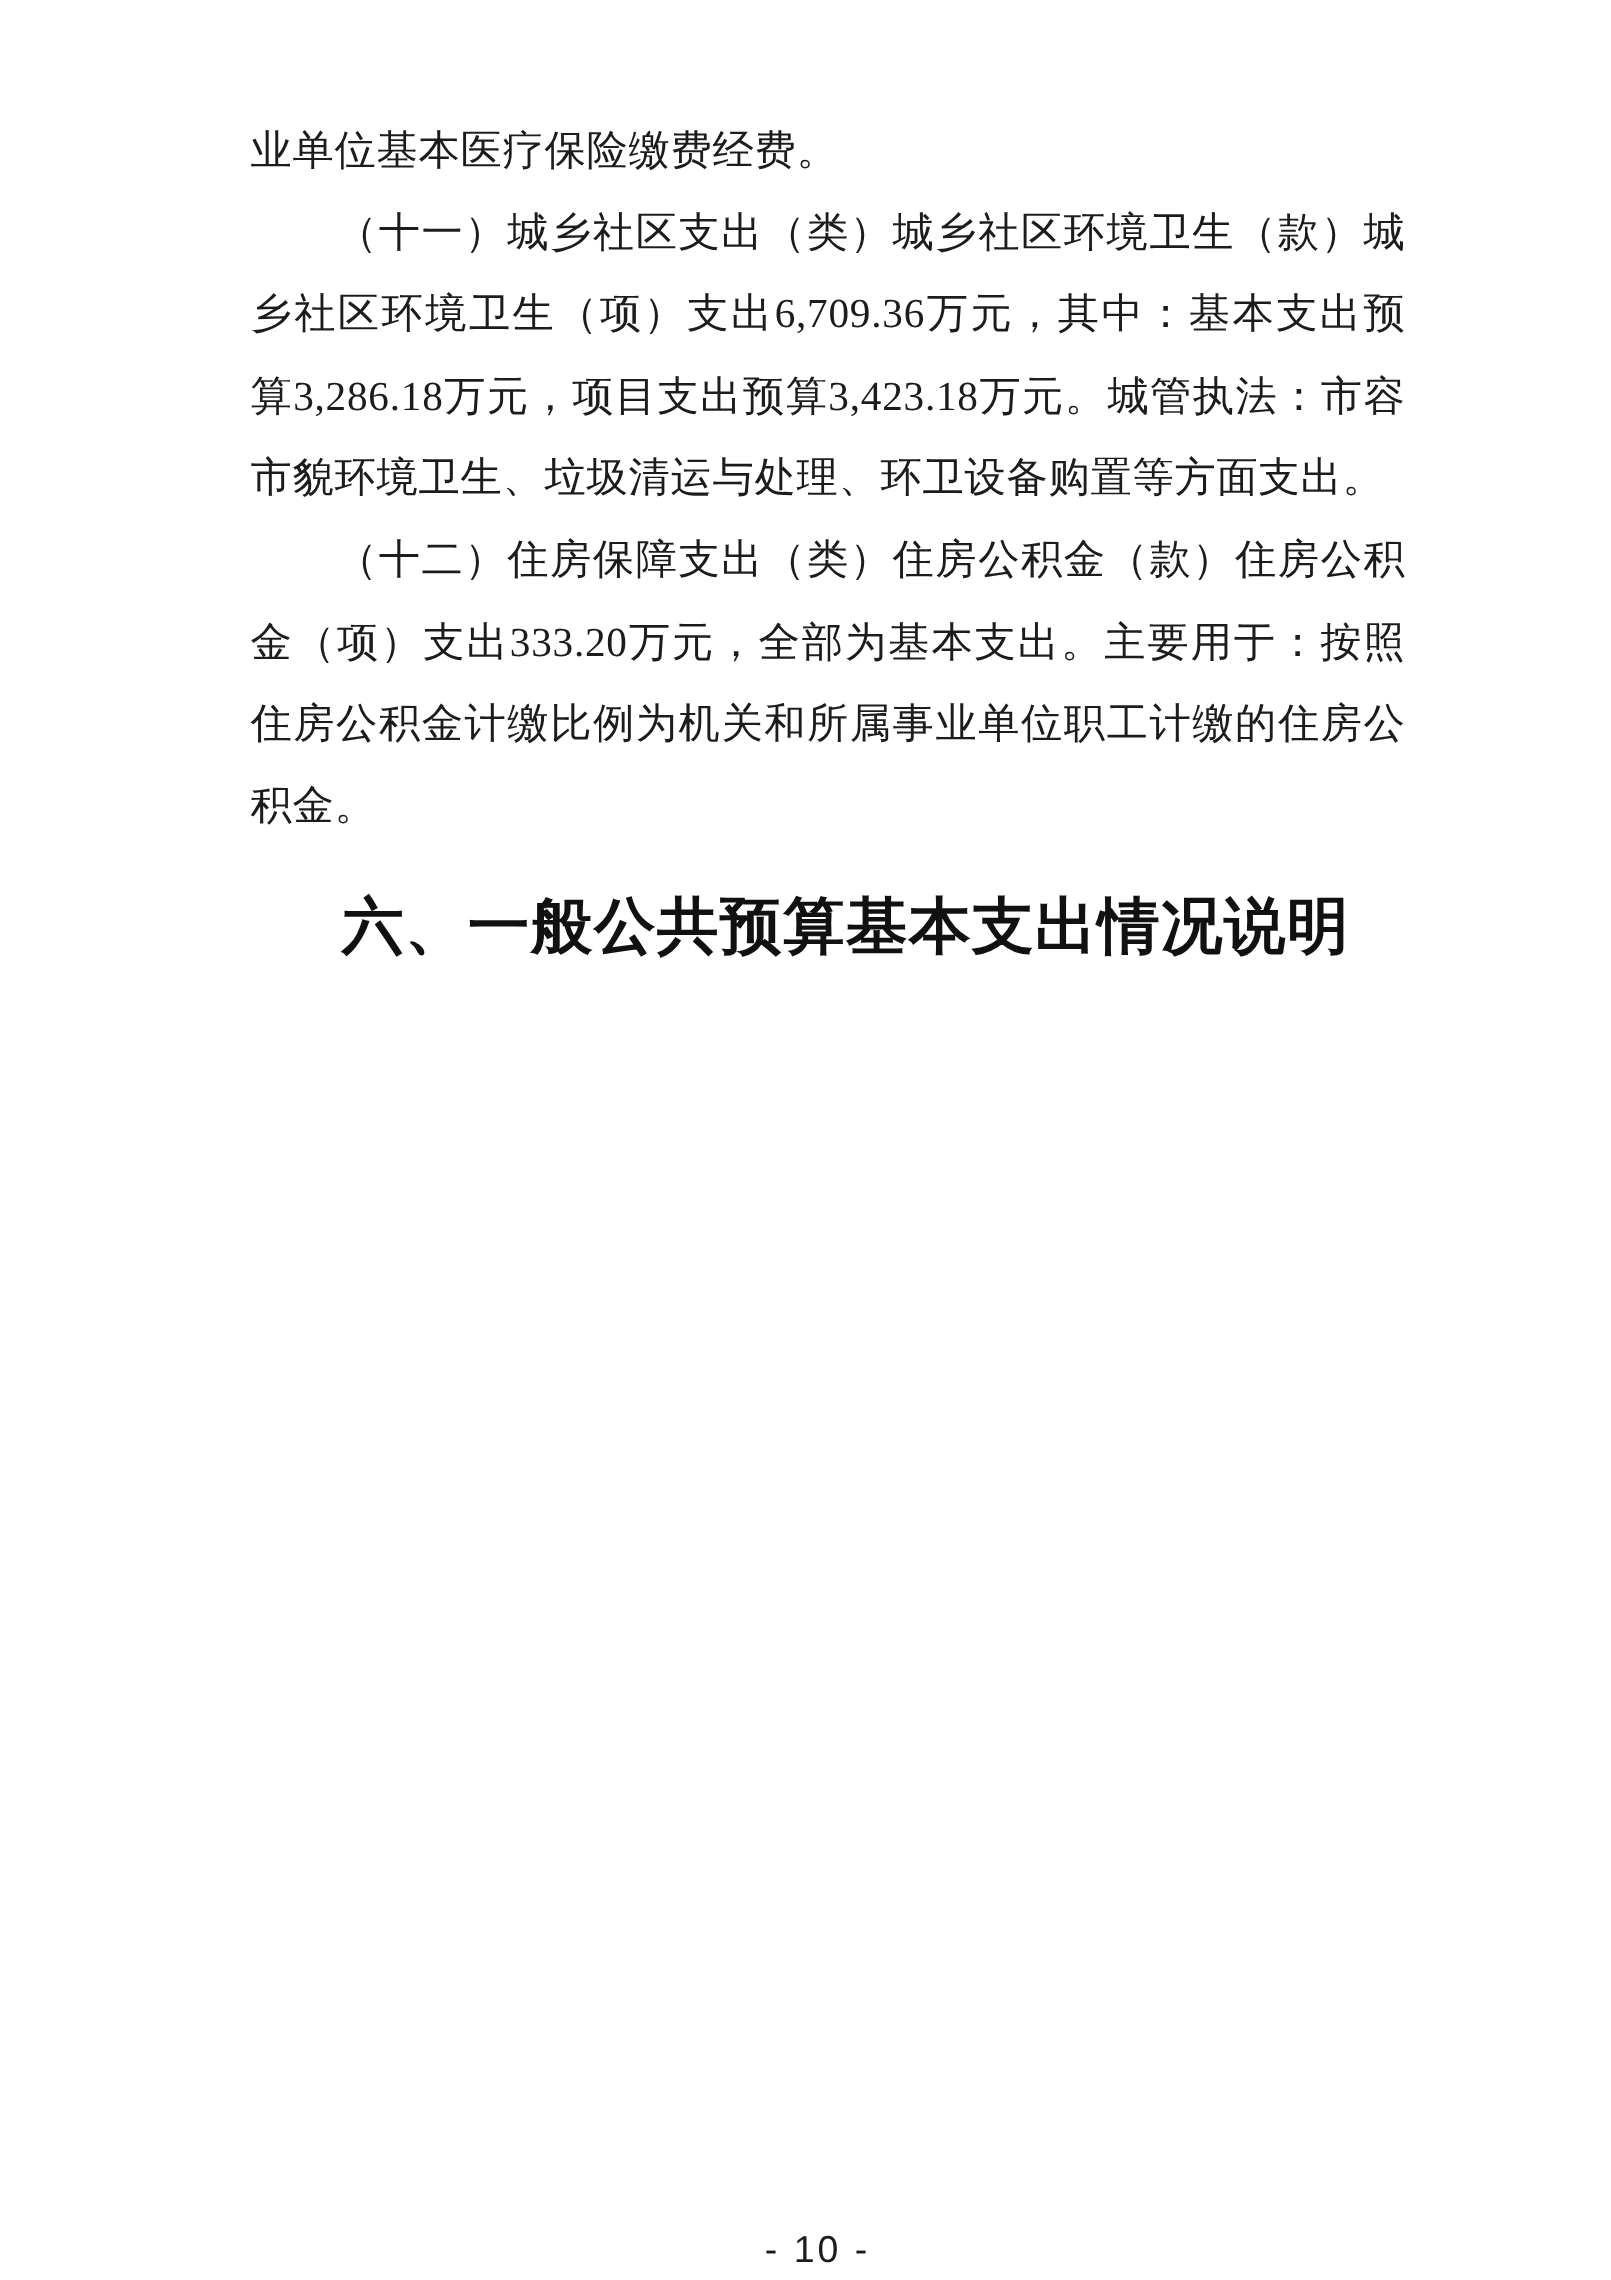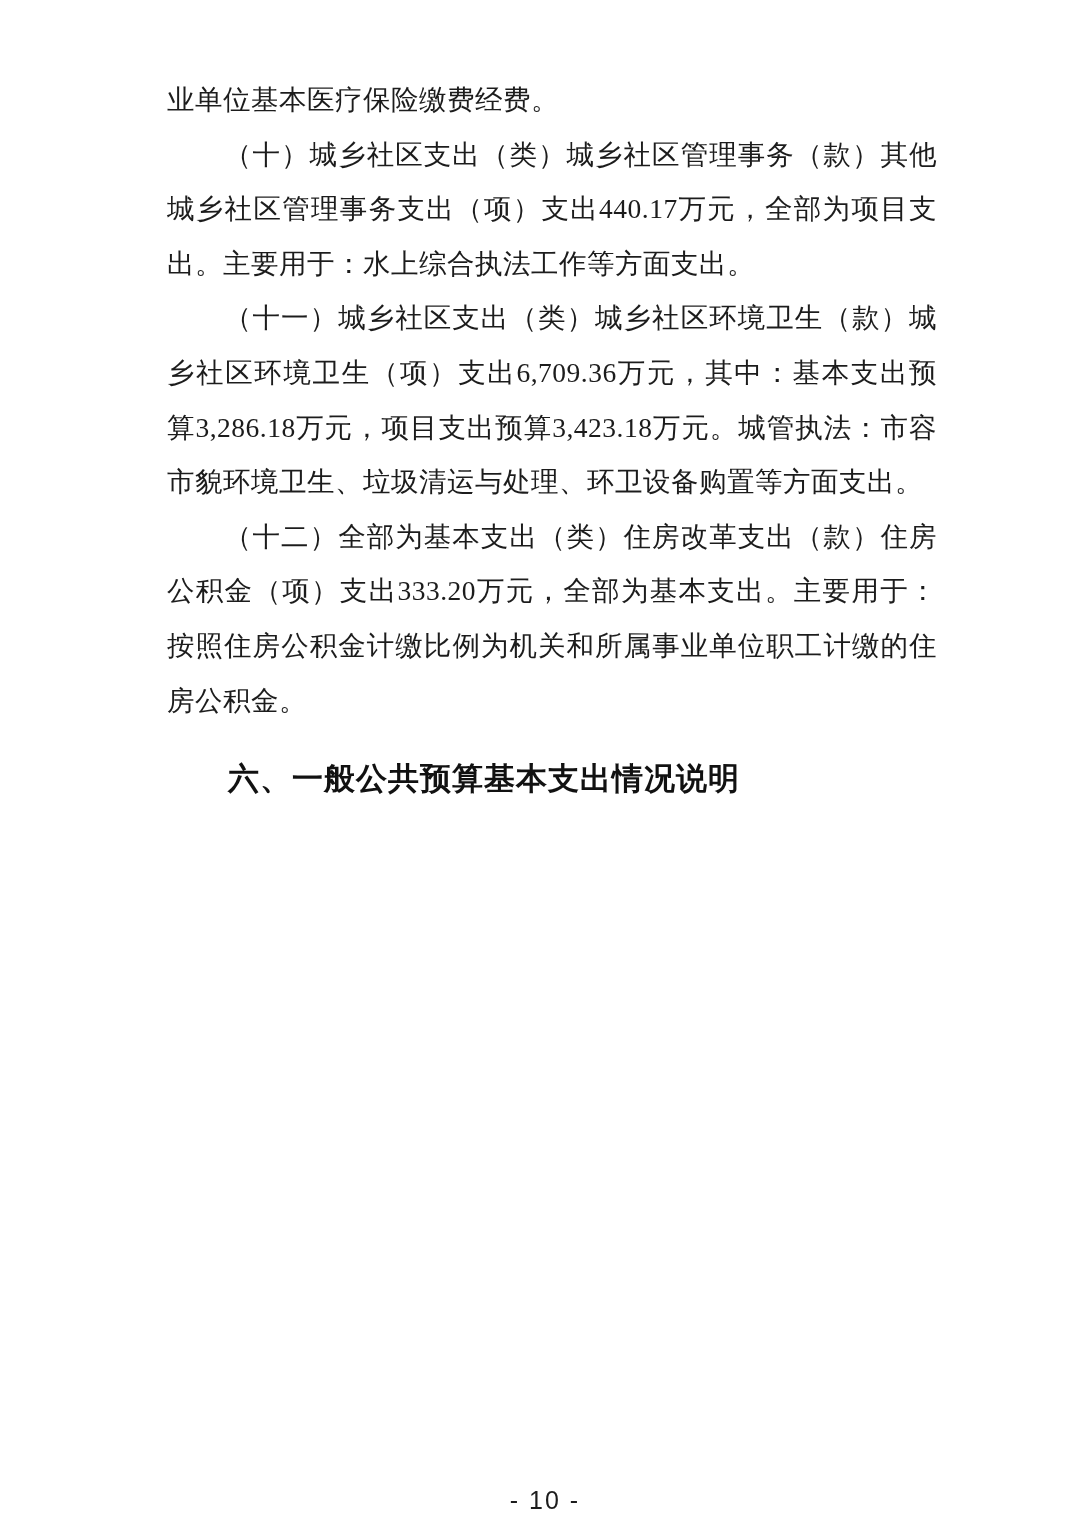--- a/index.html
+++ b/index.html
@@ -34,23 +34,23 @@
     text-indent: 57px;
     margin: 0;
     word-break: break-all;
   }
 
   .para.no-indent {
     text-indent: 0;
   }
 
   .section-heading {
-    font-family: Liberation Mono, monospace;
+    font-family: Liberation Serif, serif;
     font-weight: bold;
-    font-size: 31px;
+    font-size: 41px;
     line-height: 54.6px;
     color: #111111;
     margin-top: 26px;
     padding-left: 57px;
     text-indent: 0;
     letter-spacing: 1px;
   }
 
   .page-number {
     position: absolute;
@@ -65,21 +65,20 @@
   }
 </style>
 </head>
 <body>
 
 <div class="page">
 
   <div class="body-text">
 
     <p class="para no-indent">业单位基本医疗保险缴费经费。</p>
-      <p class="para">（十）城乡社区支出（类）城乡社区管理事务（款）其他城乡社区管理事务支出（项）支出440.17万元，全部为项目支出。主要用于：水上综合执法工作等方面支出。</p>
       <p class="para">（十一）城乡社区支出（类）城乡社区环境卫生（款）城乡社区环境卫生（项）支出6,709.36万元，其中：基本支出预算3,286.18万元，项目支出预算3,423.18万元。城管执法：市容市貌环境卫生、垃圾清运与处理、环卫设备购置等方面支出。</p>
-      <p class="para">（十二）全部为基本支出（类）住房改革支出（款）住房公积金（项）支出333.20万元，全部为基本支出。主要用于：按照住房公积金计缴比例为机关和所属事业单位职工计缴的住房公积金。</p>
+      <p class="para">（十二）住房保障支出（类）住房公积金（款）住房公积金（项）支出333.20万元，全部为基本支出。主要用于：按照住房公积金计缴比例为机关和所属事业单位职工计缴的住房公积金。</p>
       <h2 class="section-heading">六、一般公共预算基本支出情况说明</h2>
   </div>
 
   <div class="page-number">- 10 -</div>
 
 </div>
 
 </body></html>

